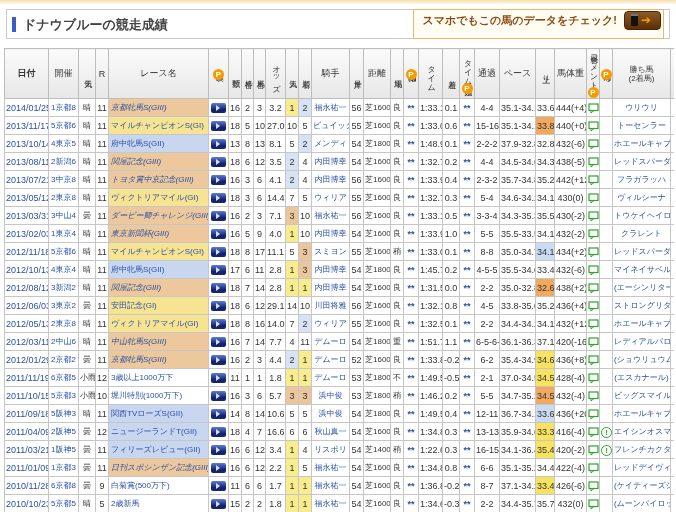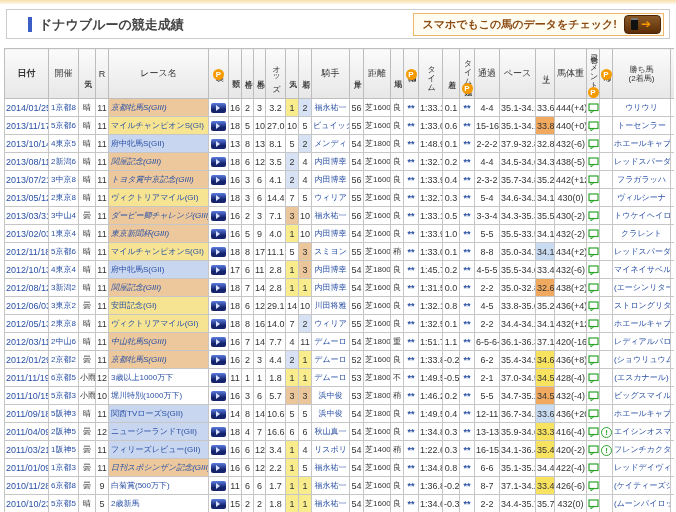--- a/index.html
+++ b/index.html
@@ -1,20 +1,20 @@
 <!DOCTYPE html>
 <html style="--accent: #3a5ec4; --link: #2a50a5; --badge: #f59b00; --green: #2da52d; --banner-brown: #8a4a12; --g1: #f7e492; --g2: #c9d6f0; --g3: #ecc89c; --rank1: #f8ec8c; --rank2: #d7e3f4; --rank3: #ebc69b; --agari1: #f0a95e; --agari2: #f7e35f; --agari3: #c9dcf2;"><head>
 <meta charset="utf-8">
 <style>
   html,body{margin:0;padding:0;background:#fff;}
   body{font-family:"Liberation Sans","DejaVu Sans",sans-serif;color:#333;width:676px;height:512px;overflow:hidden;}
   .top-strip{height:4px;background:linear-gradient(#f6dfae,#fdf7e8);}
   .title-bar{border:1px solid #ccc;margin:5px 6px 0 6px;height:30px;display:flex;align-items:center;padding:0 5px;box-sizing:border-box;background:#fff;}
-  .title{font-size:13px;font-weight:bold;color:#444;margin:16px;padding-left:7px;border-left:4px solid var(--accent,#3a5ec4);line-height:15px;}
-  .banner{margin-left:auto;display:flex;align-items:center;background:#fffdf2;border:1px solid #f0b76a;padding:1px 2px 1px 8px;gap:7px;}
+  .title{font-size:13px;font-weight:bold;color:#444;margin:0;padding-left:7px;border-left:4px solid var(--accent,#3a5ec4);line-height:15px;}
+  .banner{margin-left:auto;display:flex;align-items:center;background:#fffdf2;border:1px solid #f0b76a;padding:1px 2px 8px 8px;gap:7px;}
   .banner-text{color:var(--banner-brown,#8a4a12);font-weight:bold;font-size:11px;white-space:nowrap;}
   .banner-button{display:inline-flex;align-items:center;gap:3px;background:linear-gradient(#8a5a28,#5d2e06);color:#fff;font-weight:bold;font-size:11px;padding:2px 9px 3px 6px;border-radius:4px;border:1px solid #4a2404;cursor:pointer;white-space:nowrap;}
   .phone-icon{display:inline-block;width:7px;height:12px;background:linear-gradient(#777 0 2px,#111 2px);border-radius:1px;}
   .arrow-icon{color:#ff9a00;font-size:12px;font-weight:bold;line-height:10px;}
   .table-clip{margin:9px 2px 0 4px;width:670px;overflow:hidden;}
   table.results{border-collapse:collapse;table-layout:fixed;width:696px;font-size:9px;}
   .results th,.results td{border:1px solid #c6c6c6;padding:0 1px;height:18px;box-sizing:border-box;text-align:center;white-space:nowrap;overflow:hidden;font-weight:normal;}
   .results thead th{background:linear-gradient(#fbfbfb,#e7e7e7);color:#333;height:50px;font-size:9px;vertical-align:middle;border-color:#bdbdbd;}
   .vert{writing-mode:vertical-rl;text-orientation:upright;display:inline-block;max-height:46px;line-height:1.05;font-size:8px;}
   .hsmall{font-size:8px;line-height:1.15;}

